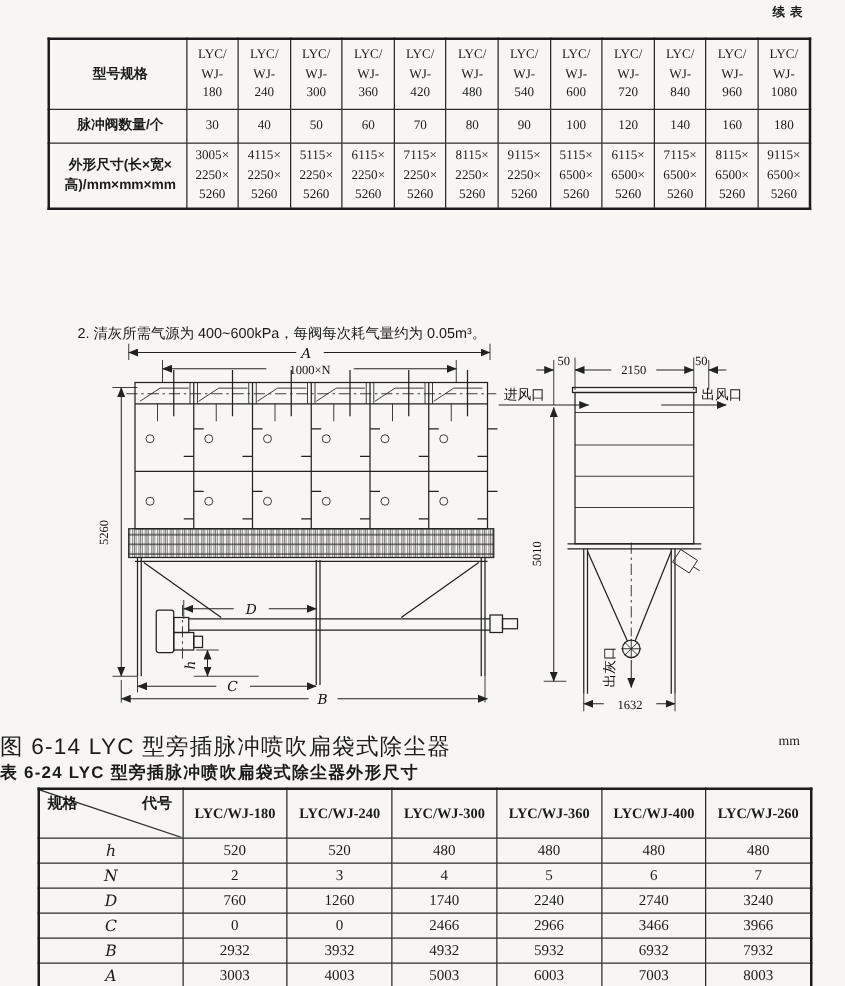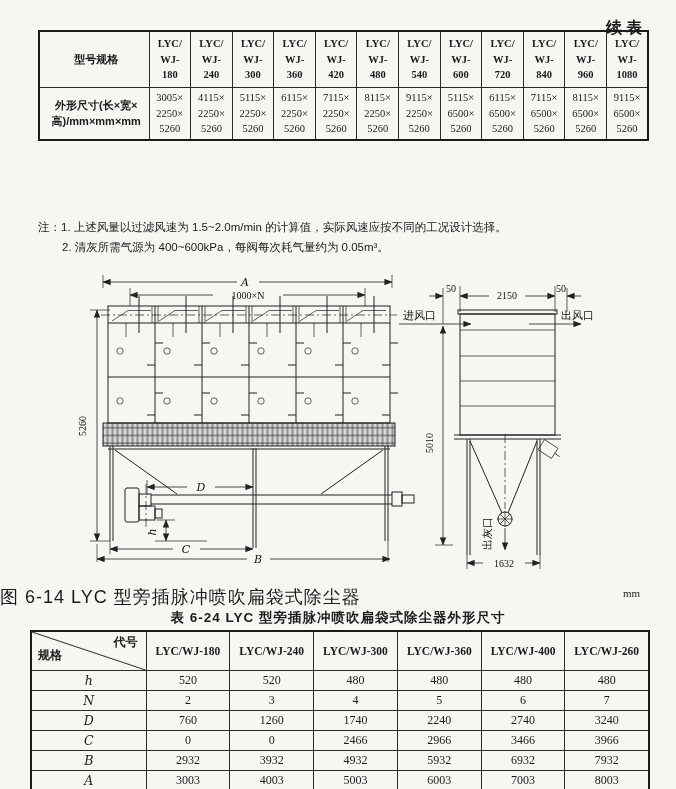--- a/index.html
+++ b/index.html
@@ -3,52 +3,52 @@
 <meta charset="utf-8">
 <style>
   html,body{margin:0;padding:0;}
   body{
     width:676px;height:789px;position:relative;
     background:#f7f6f2;color:#1b1b1b;
     font-family:"Liberation Sans",sans-serif;
     overflow:hidden;
   }
   
-  .continued{position:absolute;top:18px;right:30px;font-size:16px;letter-spacing:4px;font-weight:bold;}
+  .continued{position:absolute;top:3px;right:30px;font-size:10px;letter-spacing:4px;font-weight:bold;}
   
   table{border-collapse:collapse;table-layout:fixed;}
   .t1{position:absolute;left:38px;top:30px;width:610px;font-size:10.5px;border:2px solid #1c1c1c;}
   .t1 td{border:1px solid #2b2b2b;text-align:center;vertical-align:middle;padding:0;
          white-space:pre-line;line-height:1.5;font-family:"Liberation Serif",serif;}
   .t1 td.lbl{text-align:center;padding:1px 2px 1px 6px;font-weight:bold;font-size:11px;
          font-family:"Liberation Sans",sans-serif;line-height:1.45;}
-  .t1 tr.hd td{height:53px;font-weight:bold;}
+  .t1 tr.hd td{height:53px;}
   .t1 tr.r1 td,.t1 tr.r2 td,.t1 tr.r3 td{height:24px;}
   .t1 tr.r4 td{height:49px;}
   
   .notes{position:absolute;left:38px;top:217px;width:606px;font-size:11.5px;line-height:1.75;}
-  .notes .n2{padding-left:24px;}
+  .notes .n2{padding-left:24px;margin-top:40px;}
   
   .fig{position:absolute;left:25px;top:266px;width:630px;height:312px;}
   .fig svg{display:block;}
   
   .figcap{position:absolute;left:0;top:585px;width:676px;font-size:18px;letter-spacing:1px;}
-  .t2title{position:absolute;left:0;top:609px;width:676px;text-align:center;font-size:13.5px;font-weight:bold;letter-spacing:1px;}
+  .t2title{position:absolute;left:0;top:609px;width:676px;font-size:13.5px;font-weight:bold;letter-spacing:1px;}
   .unit{position:absolute;right:36px;top:587px;font-size:11px;font-family:"Liberation Serif",serif;text-align:right;}
   
   .t2{position:absolute;left:30px;top:630px;width:618px;font-size:12px;border:2px solid #1c1c1c;}
   .t2 td{border:1px solid #2b2b2b;text-align:center;vertical-align:middle;padding:0;
          font-family:"Liberation Serif",serif;}
   .t2 tr.hd td{height:38px;font-weight:bold;font-size:11.5px;}
   .t2 tr.dr td{height:19px;}
   .t2 td.rl{font-family:"DejaVu Serif",serif;font-style:italic;font-size:12.5px;}
   .corner{position:relative;margin-top:16px;}
   .corner svg{position:absolute;inset:0;width:100%;height:100%;}
   .corner .tr{position:absolute;top:2px;right:8px;font-size:12px;font-weight:bold;font-family:"Liberation Sans",sans-serif;}
-  .corner .bl{position:absolute;bottom:6px;left:6px;font-size:12px;font-weight:bold;font-family:"Liberation Sans",sans-serif;}
+  .corner .bl{position:absolute;bottom:19px;left:6px;font-size:12px;font-weight:bold;font-family:"Liberation Sans",sans-serif;}
   
   .ln{stroke:#222;stroke-width:1;fill:none;}
   .thin{stroke:#222;stroke-width:0.7;fill:none;}
   .dd{stroke:#222;stroke-width:0.7;fill:none;stroke-dasharray:9 3 2 3;}
   .dim{stroke:#222;stroke-width:0.8;fill:none;}
   text.it{font:italic 11px "DejaVu Serif",serif;fill:#111;}
   text.nm{font:10px "Liberation Serif",serif;fill:#111;}
   text.cj{font:11px "Liberation Sans",sans-serif;fill:#111;}
 </style>
 </head>
@@ -94,20 +94,35 @@
     <td>LYC/
 WJ-
 840</td>
     <td>LYC/
 WJ-
 960</td>
     <td>LYC/
 WJ-
 1080</td>
   </tr>
+  <tr class="r2">
+    <td class="lbl">脉冲阀数量/个</td>
+    <td>30</td>
+    <td>40</td>
+    <td>50</td>
+    <td>60</td>
+    <td>70</td>
+    <td>80</td>
+    <td>90</td>
+    <td>100</td>
+    <td>120</td>
+    <td>140</td>
+    <td>160</td>
+    <td>180</td>
+  </tr>
   <tr class="r4">
     <td class="lbl">外形尺寸(长×宽×
 高)/mm×mm×mm</td>
     <td>3005×
 2250×
 5260</td>
     <td>4115×
 2250×
 5260</td>
     <td>5115×
@@ -138,21 +153,20 @@
 6500×
 5260</td>
     <td>9115×
 6500×
 5260</td>
   </tr>
 </tbody>
   </table>
 
 <div class="notes">
-  <div class="n1">注：1. 上述风量以过滤风速为 1.5~2.0m/min 的计算值，实际风速应按不同的工况设计选择。</div>
   <div class="n2">2. 清灰所需气源为 400~600kPa，每阀每次耗气量约为 0.05m³。</div>
 </div>
 
 <div class="fig">
 <svg width="630" height="312" viewBox="0 0 630 312">
   <defs>
     <marker id="ar" viewBox="0 0 10 8" refX="9.5" refY="4" markerWidth="10" markerHeight="8" orient="auto-start-reverse">
       <path d="M0,0 L10,4 L0,8 Z" fill="#222"></path>
     </marker>
     <pattern id="mesh" width="5" height="7.7" patternUnits="userSpaceOnUse">

